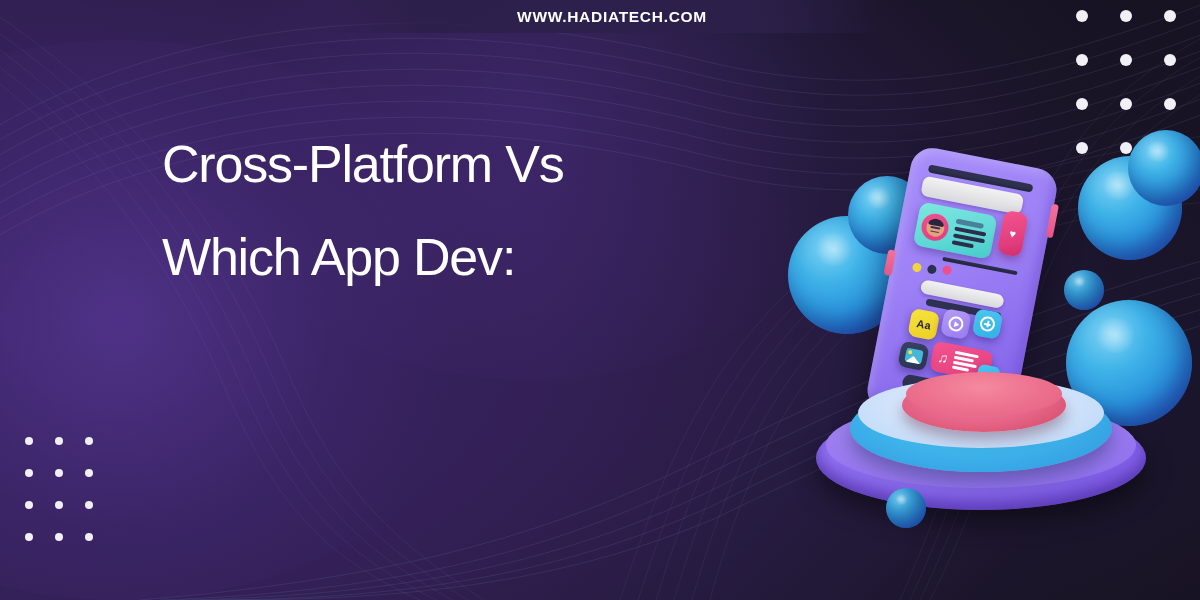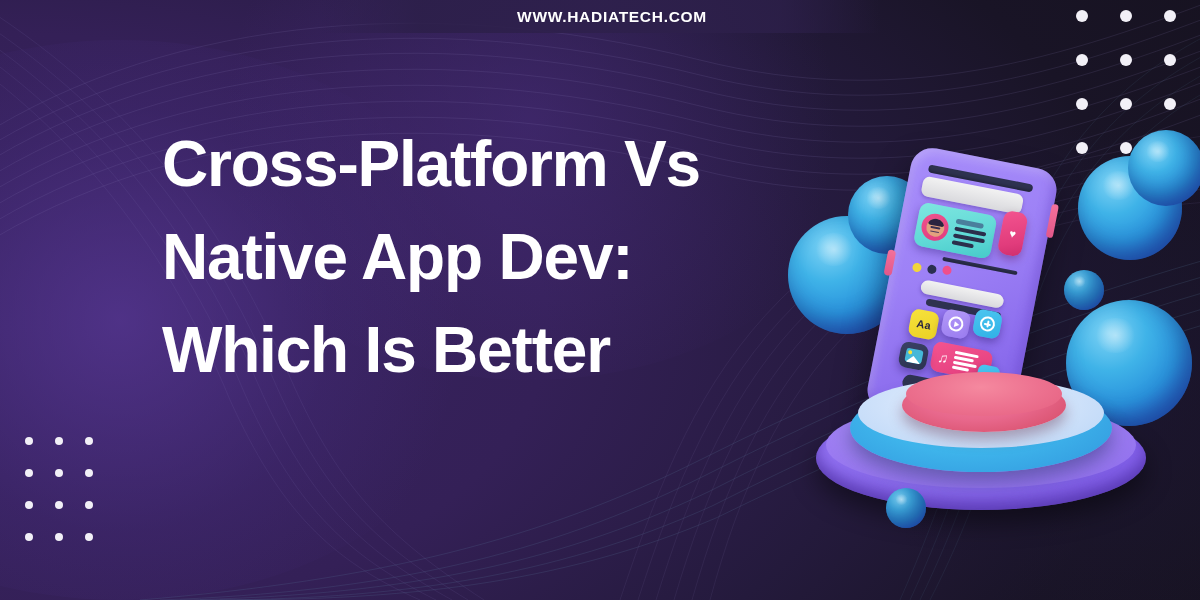--- a/index.html
+++ b/index.html
@@ -54,22 +54,22 @@
     color:#ffffff;font-weight:bold;font-size:15.5px;letter-spacing:.7px;margin-left:24px;
   }
 
   
   #headline{
     position:absolute;left:162px;top:118px;width:700px;
     z-index:30;
   }
   #headline .line{
     color:#ffffff;
-    font-size:64px;
-    font-weight:bold;
+    font-size:52px;
+    font-weight:normal;
     line-height:93px;
     letter-spacing:-1.2px;
     white-space:nowrap;
   }
 
   
   #illustration{position:absolute;left:760px;top:120px;width:440px;height:420px;z-index:20;}
 
   .sphere{position:absolute;border-radius:50%;}
   .sphere::after{
@@ -321,22 +321,21 @@
     <span class="dot"></span>
   </div>
 
   <div id="url-bar">
     <div class="plate"></div>
     <span id="url-text">WWW.HADIATECH.COM</span>
   </div>
 
   <div id="headline">
     <div class="line">Cross-Platform Vs</div>
-    <div class="line">Native App Dev:</div>
-    <div class="line">Which Is Better</div>
+    <div class="line">Which App Dev:</div>
   </div>
 
   <div id="illustration">
 
     <div class="sphere blue-grad" id="sphere-pair-right-big"></div>
     <div class="sphere blue-grad" id="sphere-pair-right-small"></div>
     <div class="sphere blue-grad" id="sphere-mid-right"></div>
     <div class="sphere blue-grad" id="sphere-lower-right"></div>
     <div class="sphere blue-grad" id="sphere-pair-left-big"></div>
     <div class="sphere blue-grad" id="sphere-pair-left-small"></div>

